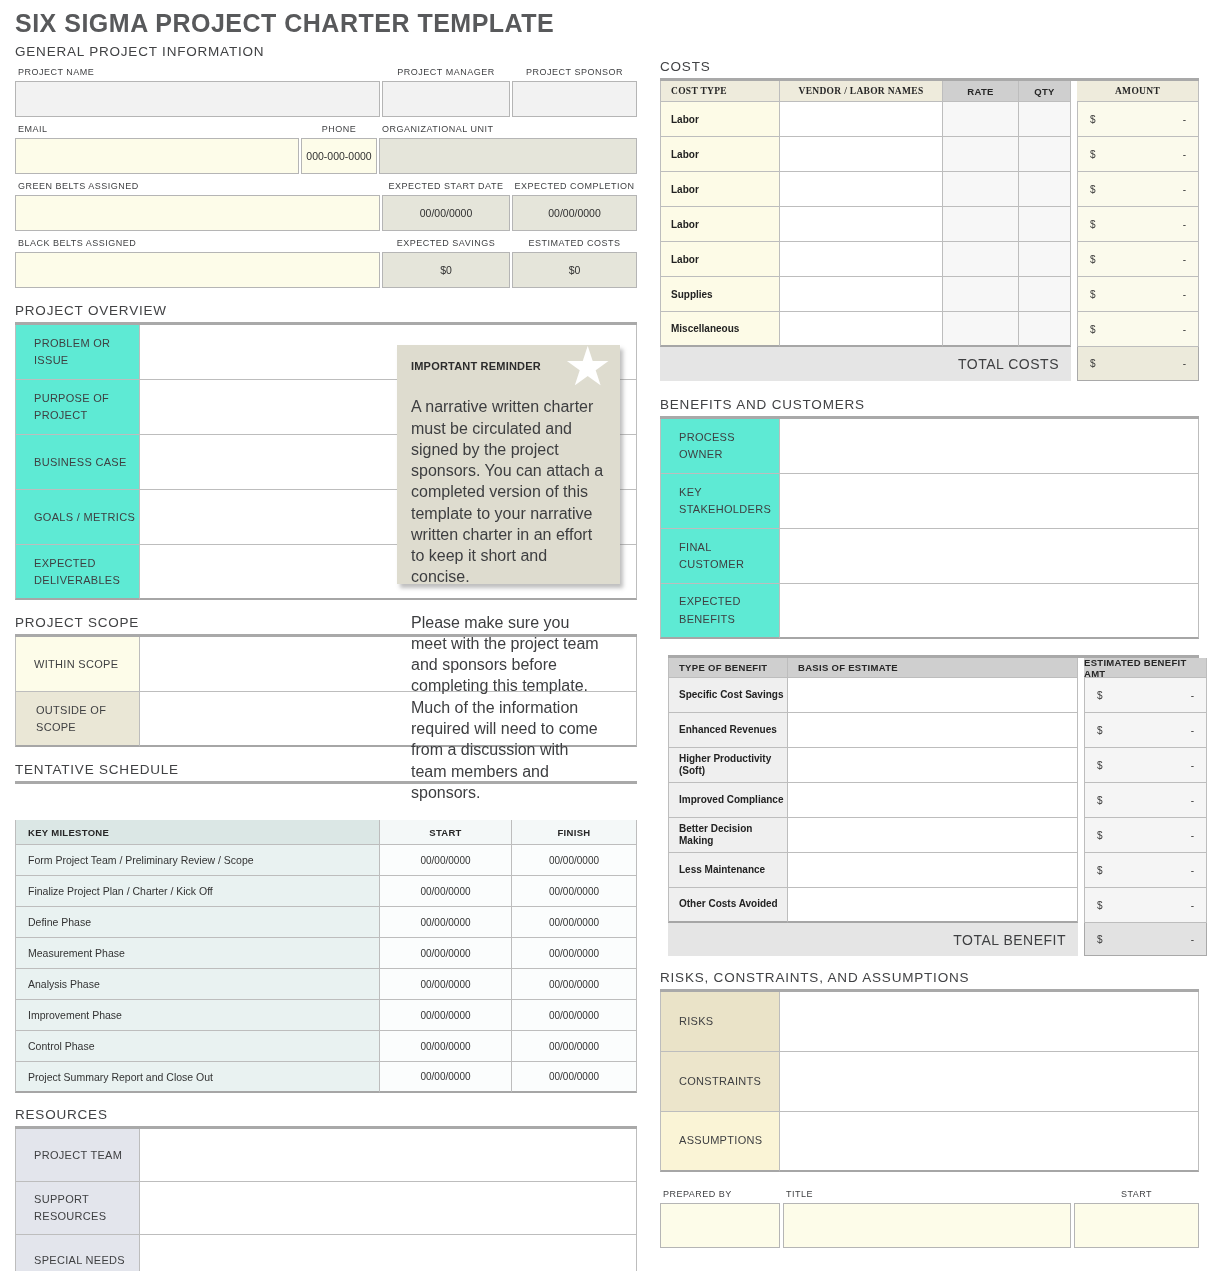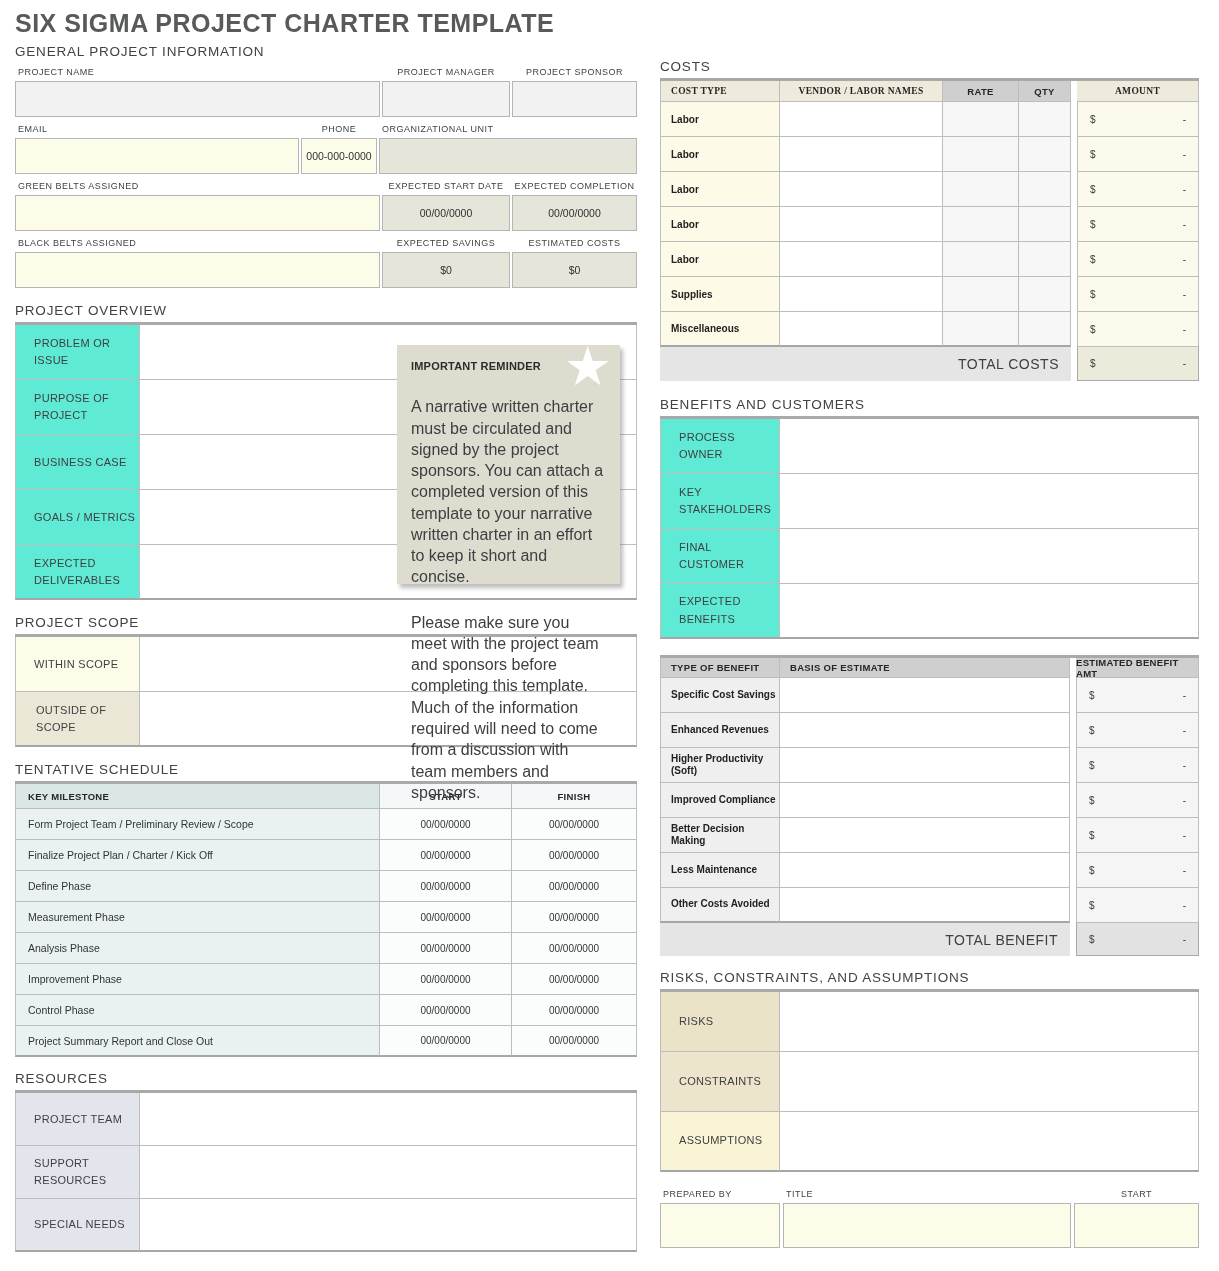--- a/index.html
+++ b/index.html
@@ -68,21 +68,21 @@
   }
   .reminder-title { font-size: 11px; font-weight: 700; color: #2c2c2c; letter-spacing: .2px; margin-bottom: 10px; }
   .reminder p { font-size: 16px; line-height: 1.33; color: #3d3e40; margin-bottom: 9px; width: 196px; margin-top: 24px; }
   .star {
     position: absolute; top: -6px; right: 8px;
     font-size: 54px; color: #ffffff; line-height: 1;
   }
 
   
   .sched { grid-template-columns: 365px 132px 125px; }
-  .sched .hdr { height: 25px; display: flex; align-items: center; font-size: 9.5px; font-weight: 700; color: #262626; letter-spacing: .3px; }
+  .sched .hdr { height: 25px; display: flex; align-items: center; font-size: 9.5px; font-weight: 700; color: #262626; letter-spacing: .3px; margin-top: 36px; }
   .sched .hdr.main { background: #dbe7e5; padding-left: 12px; }
   .sched .hdr.sub  { background: #f4f8f8; justify-content: center; }
   .sched .mrow { height: 31px; display: flex; align-items: center; }
   .mname { background: #e9f2f1; padding-left: 12px; font-size: 10.5px; color: #333; }
   .mdate { background: #fbfdfd; justify-content: center; font-size: 10px; color: #333; }
 
   
   .res { grid-template-columns: 125px 497px; }
   .res .row53 { height: 53px; }
   .lav { background: #e3e5ec; }
@@ -102,21 +102,21 @@
   .spacer { background: #ffffff; border: none; }
   .total-lbl { display: flex; align-items: center; justify-content: flex-end; padding-right: 12px; font-size: 14px; letter-spacing: .5px; color: #3e3f41; height: 34px; background: #e5e5e5; }
   .ctotal { background: #eceadb; height: 34px; border: 1px solid #a9a9a9; border-top: none; }
   .btotal { background: #e2e2e2; height: 33px; border: 1px solid #a9a9a9; border-top: none; }
 
   
   .ben { grid-template-columns: 120px 419px; }
   .ben .row55 { height: 55px; }
 
   
-  .btl { grid-template-columns: 120px 290px 6px 123px; }
+  .btl { grid-template-columns: 120px 290px 6px 123px; margin-left: 8px; }
   .btl .hcell { height: 20px; }
   .brow { height: 35px; display: flex; align-items: center; }
   .btype { background: #efefef; padding-left: 10px; font-size: 10px; font-weight: 700; color: #222; line-height: 1.25; }
   .bamt { background: #f5f5f5; border-left: 1px solid #bdbdbd; }
 
   
   .rsk { grid-template-columns: 120px 419px; }
   .rsk .row60 { height: 60px; }
   .tan  { background: #eae3c8; }
   .tan2 { background: #ece5cb; }

